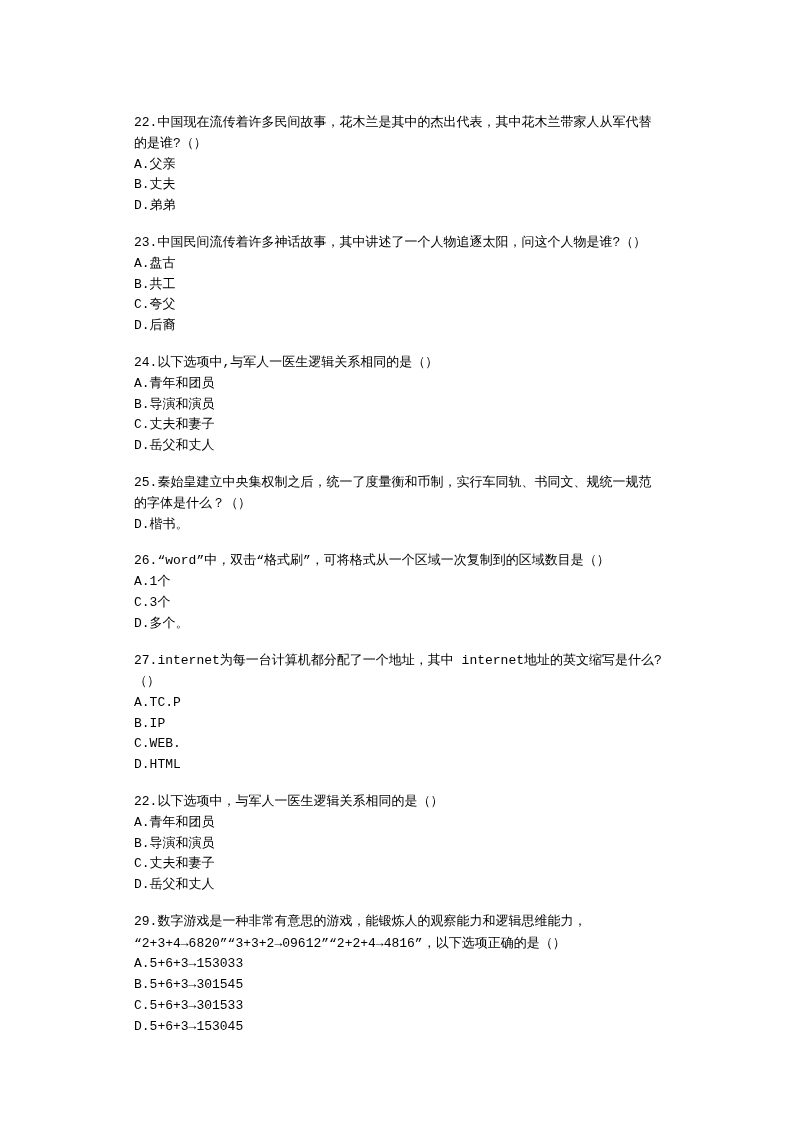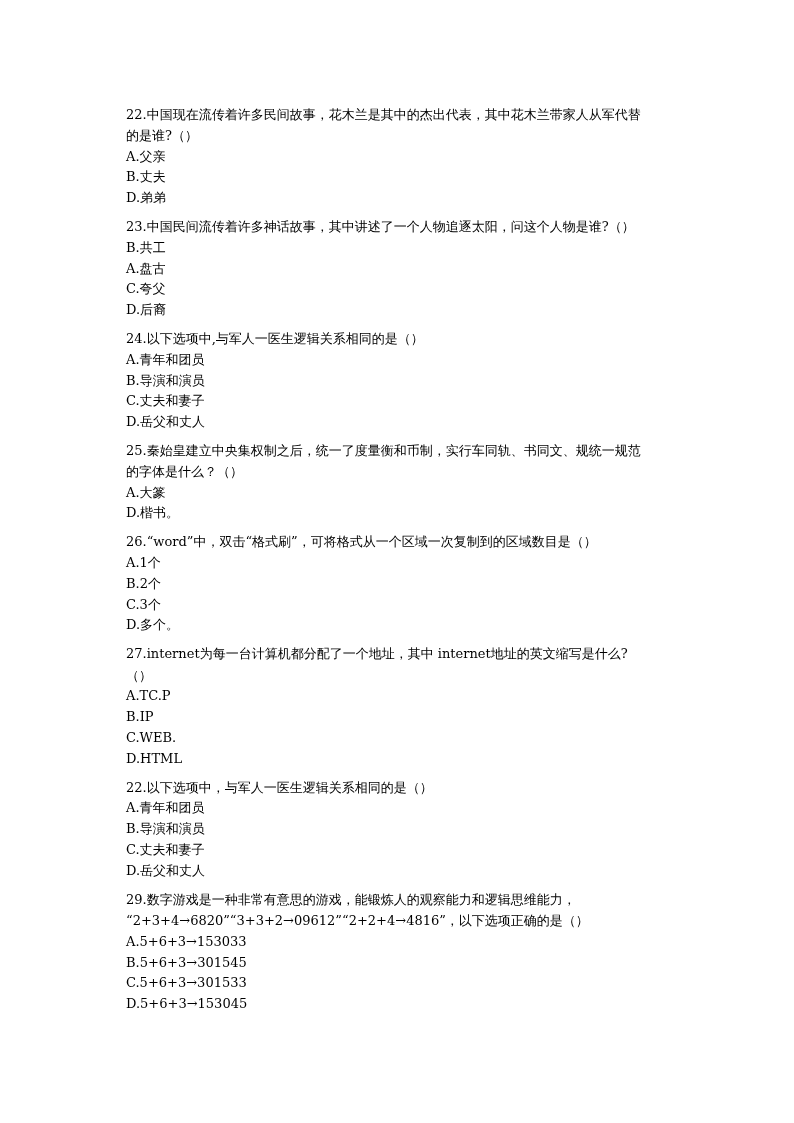--- a/index.html
+++ b/index.html
@@ -4,62 +4,60 @@
   <style>
     html, body { margin: 0; padding: 0; background: #ffffff; }
     body { width: 794px; height: 1123px; position: relative; overflow: hidden; }
     .page {
       position: absolute; left: 118px; top: 97px; width: 560px;
       font-family: "DejaVu Serif", "Liberation Serif", serif;
       font-size: 13px; color: #000000;
     }
     .line { height: 20.8px; line-height: 20.8px; white-space: nowrap; letter-spacing: 0px; }
     .line.wrap-gap { height: 21.5px; line-height: 21.5px; }
-    .q-block { margin: 8px; }
+    .q-block { margin: 16px; font-family: Liberation Mono, monospace; }
   </style>
 </head>
 <body>
 
 <div class="page">
 
   <div class="q-block">
     <div class="line">22.中国现在流传着许多民间故事，花木兰是其中的杰出代表，其中花木兰带家人从军代替</div>
     <div class="line">的是谁?（）</div>
     <div class="line">A.父亲</div>
     <div class="line">B.丈夫</div>
     <div class="line">D.弟弟</div>
   </div>
 
   <div class="q-block">
     <div class="line">23.中国民间流传着许多神话故事，其中讲述了一个人物追逐太阳，问这个人物是谁?（）</div>
+    <div class="line">A.盘古</div>
     <div class="line">B.共工</div>
-    <div class="line">A.盘古</div>
     <div class="line">C.夸父</div>
     <div class="line">D.后裔</div>
   </div>
 
   <div class="q-block">
     <div class="line">24.以下选项中,与军人一医生逻辑关系相同的是（）</div>
     <div class="line">A.青年和团员</div>
     <div class="line">B.导演和演员</div>
     <div class="line">C.丈夫和妻子</div>
     <div class="line">D.岳父和丈人</div>
   </div>
 
   <div class="q-block">
     <div class="line">25.秦始皇建立中央集权制之后，统一了度量衡和币制，实行车同轨、书同文、规统一规范</div>
     <div class="line">的字体是什么？（）</div>
-    <div class="line">A.大篆</div>
     <div class="line">D.楷书。</div>
   </div>
 
   <div class="q-block">
     <div class="line">26.“word”中，双击“格式刷”，可将格式从一个区域一次复制到的区域数目是（）</div>
     <div class="line">A.1个</div>
-    <div class="line">B.2个</div>
     <div class="line">C.3个</div>
     <div class="line">D.多个。</div>
   </div>
 
   <div class="q-block">
     <div class="line">27.internet为每一台计算机都分配了一个地址，其中 internet地址的英文缩写是什么?</div>
     <div class="line wrap-gap">（）</div>
     <div class="line">A.TC.P</div>
     <div class="line">B.IP</div>
     <div class="line">C.WEB.</div>

